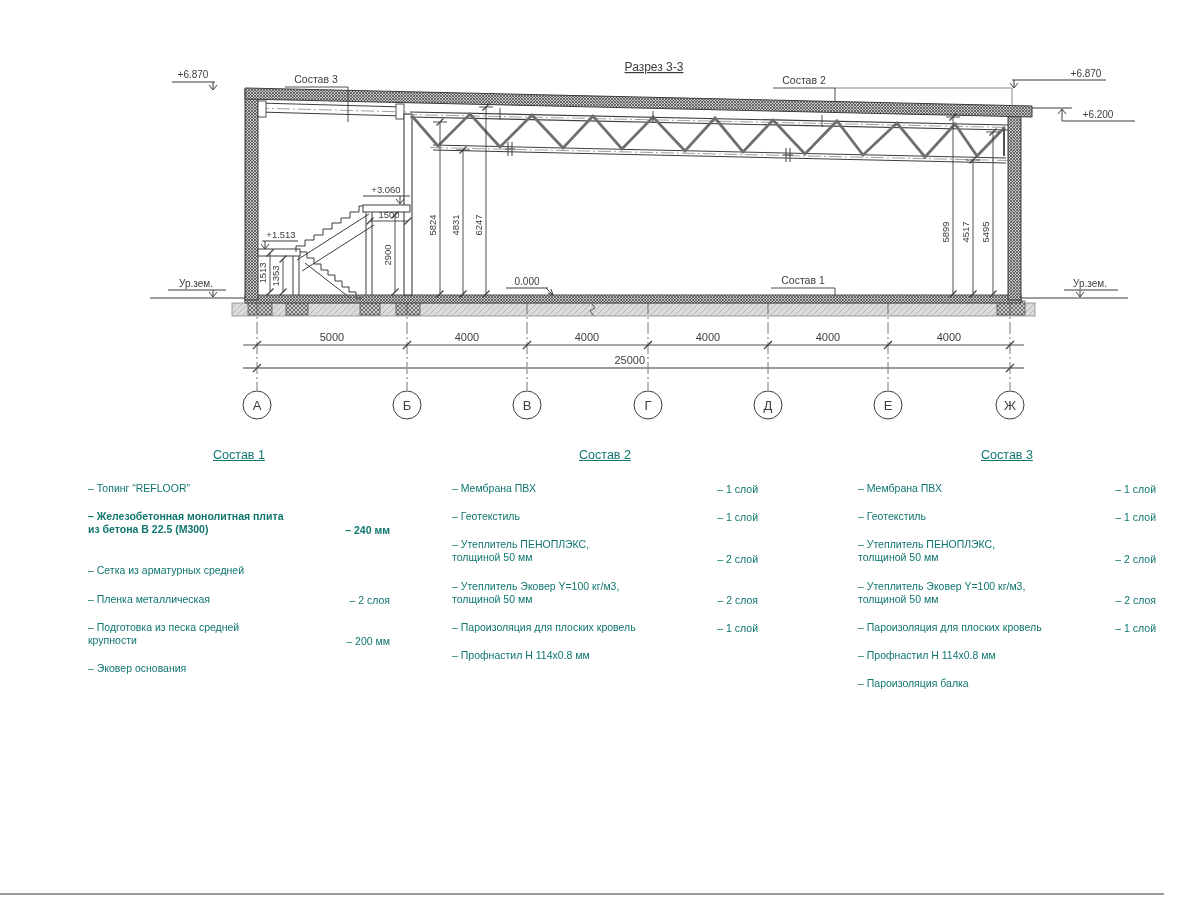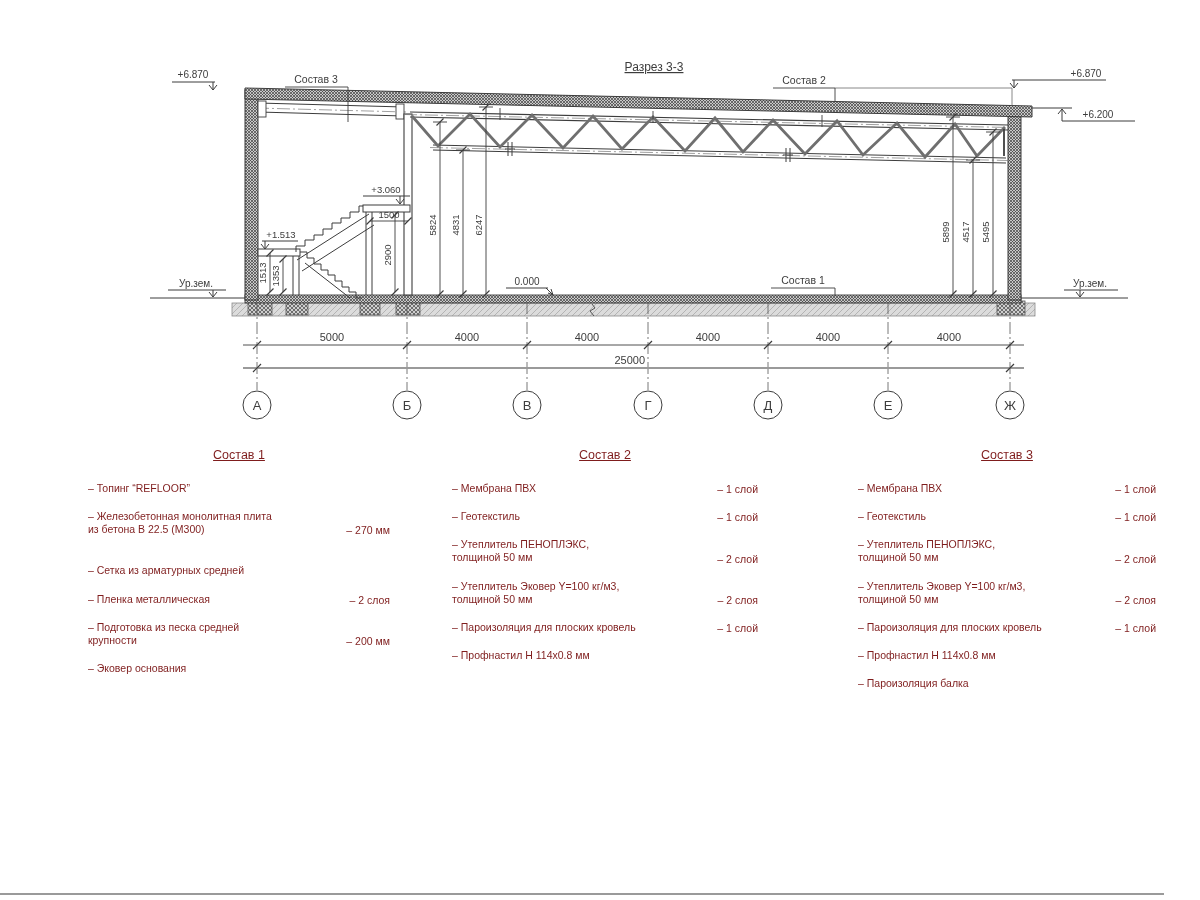--- a/index.html
+++ b/index.html
@@ -1,17 +1,17 @@
 <!DOCTYPE html>
 <html><head>
 <meta charset="utf-8">
 <style>
   html,body{margin:0;padding:0;background:#ffffff;}
   .page{position:relative;width:1164px;height:900px;background:#fff;overflow:hidden;
-        font-family:"Liberation Sans", sans-serif;color:#7f1d1d;}
+        font-family:"Liberation Sans", sans-serif;color:#0f766e;}
   svg text{font-family:"Liberation Sans", sans-serif;fill:#3d3d3d;}
   .dim{font-size:11px;}
   .dimsmall{font-size:9.5px;}
   .lvl{font-size:10px;}
   .leader{font-size:10.5px;}
   .ttl{font-size:12px;}
   .axis{font-size:13px;}
 
   .lists{position:absolute;top:448px;left:0;width:1200px;height:300px;}
   .col{position:absolute;top:0;}
@@ -241,24 +241,24 @@
 
 
 <div class="lists">
 
   <div class="col col1">
     <div class="list-title"><span>Состав 1</span></div>
     <div class="li">
           <div class="n">– Топинг “REFLOOR”</div>
           <div class="v"></div>
         </div>
-    <div class="li" style="margin-bottom:28px;">
+    <div class="li" style="margin-bottom:28px;font-weight:bold;">
           <div class="n">– Железобетонная  монолитная плита
 из бетона В 22.5 (М300)</div>
-          <div class="v">– 270 мм</div>
+          <div class="v">– 240 мм</div>
         </div>
     <div class="li">
           <div class="n">– Сетка из арматурных средней</div>
           <div class="v"></div>
         </div>
     <div class="li">
           <div class="n">– Пленка металлическая</div>
           <div class="v">– 2 слоя</div>
         </div>
     <div class="li">

